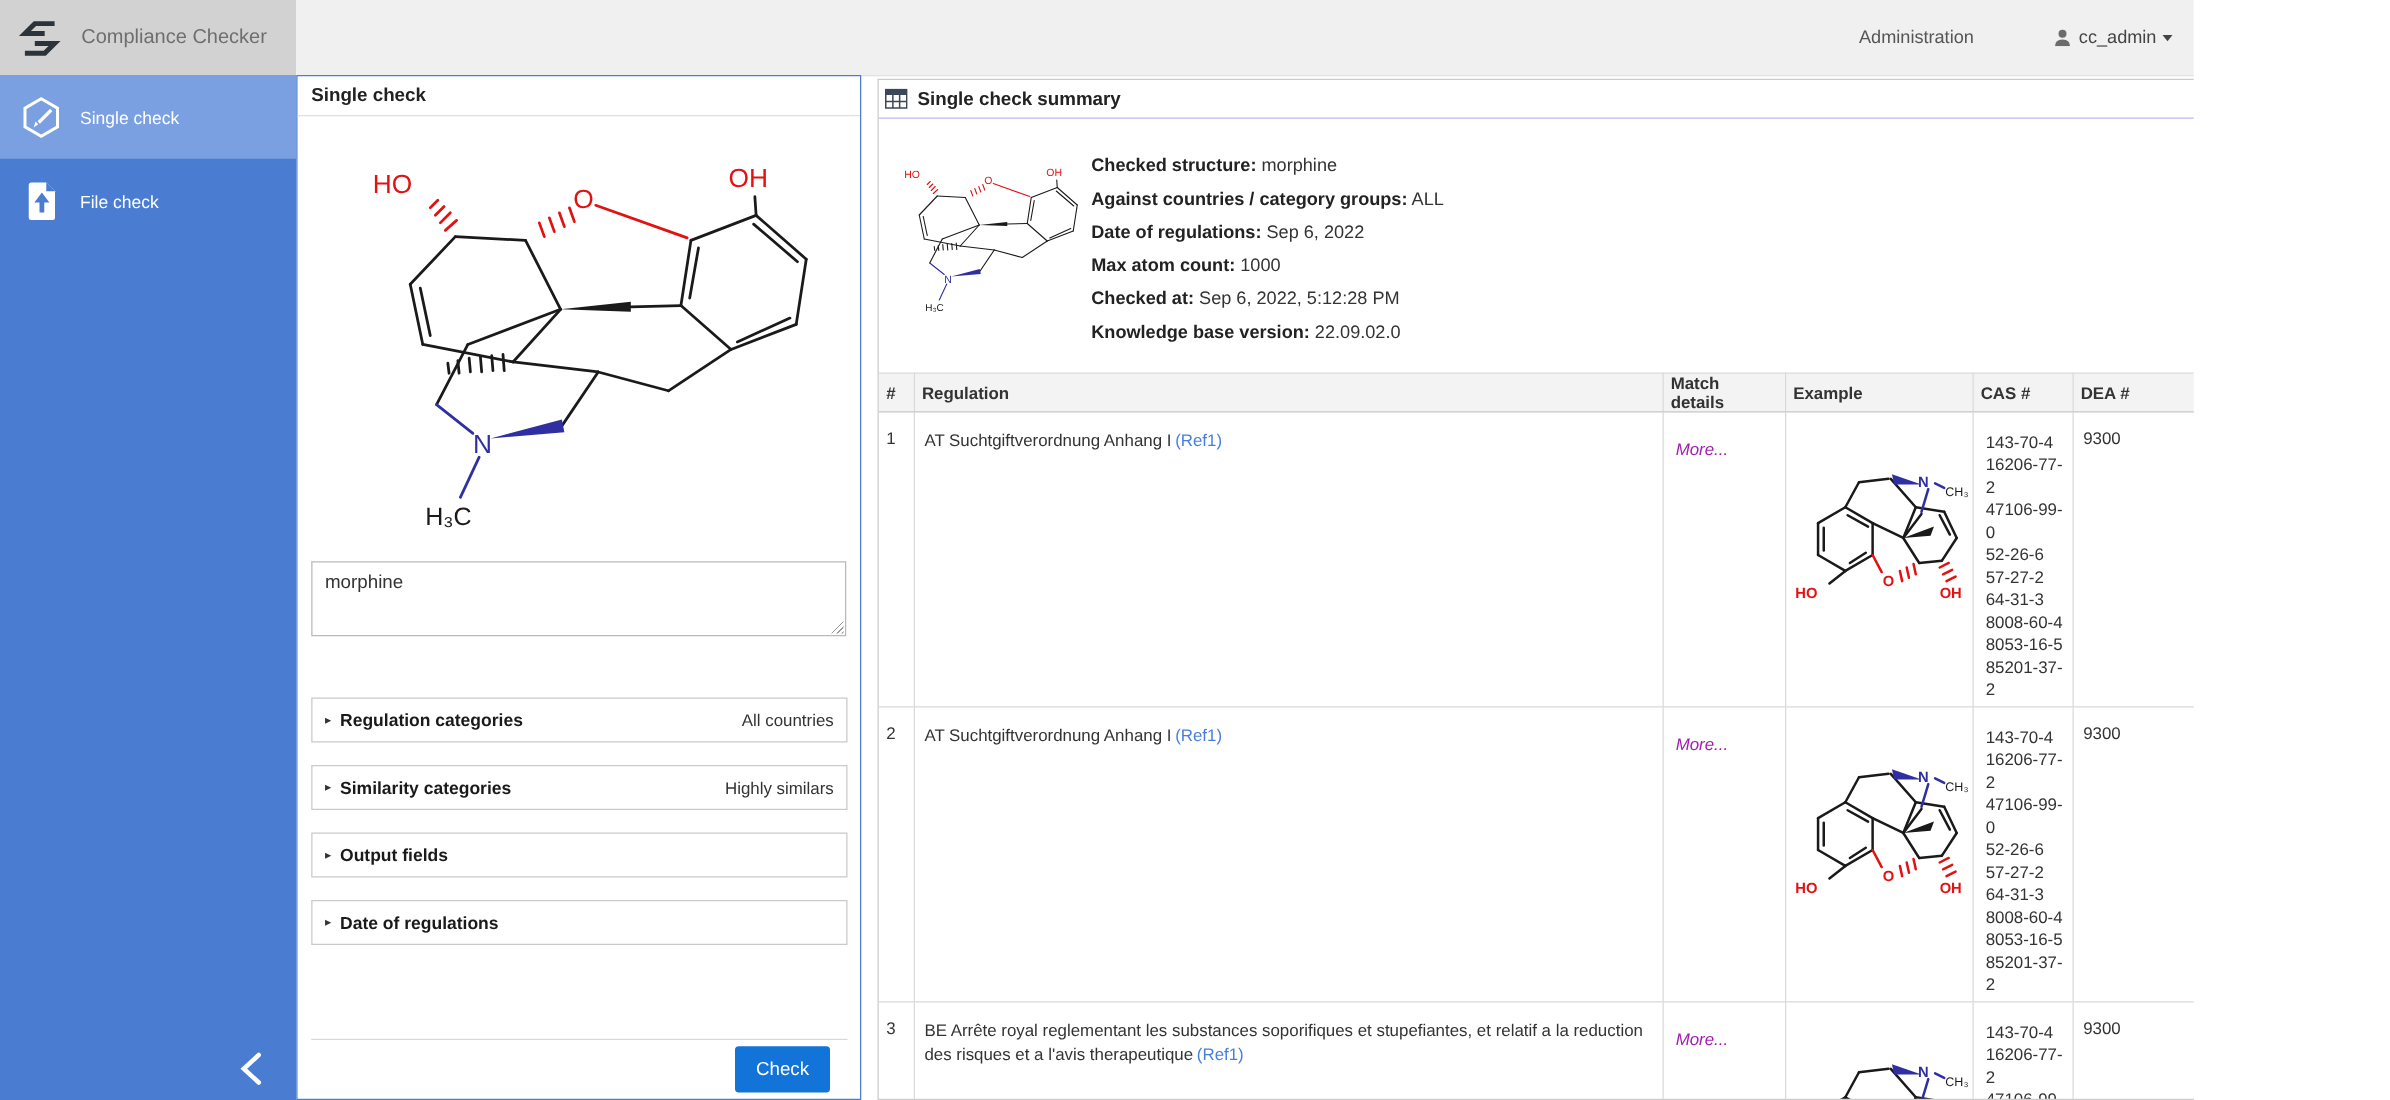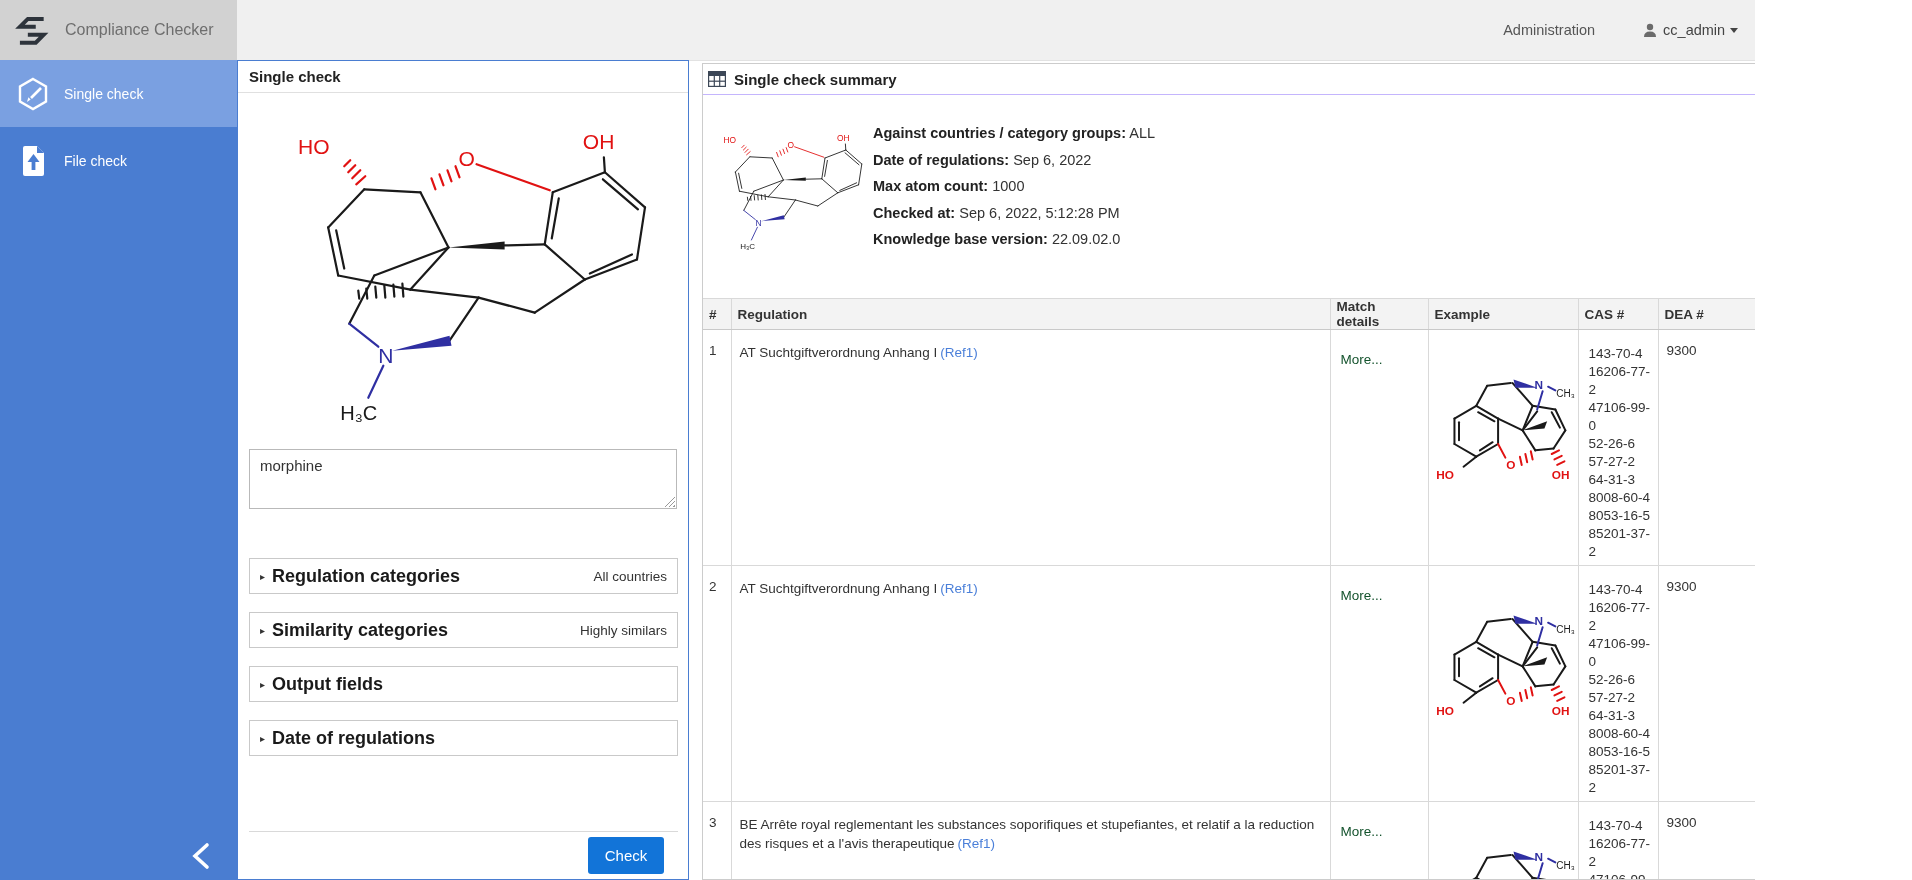--- a/index.html
+++ b/index.html
@@ -5,21 +5,21 @@
   html,body{margin:0;padding:0;background:#fff;}
   body{font-family:"Liberation Sans","DejaVu Sans",sans-serif;color:#333;}
   .screen{position:relative;width:1755px;height:880px;overflow:hidden;background:#fff;}
 
   
   .topbar{position:absolute;left:0;top:0;width:1912px;height:60px;}
   .topbar-left{position:absolute;left:0;top:0;width:237px;height:60px;background:#d2d2d2;display:flex;align-items:center;}
   .topbar-left .logo{margin-left:12px;}
   .app-title{margin-left:15px;font-size:16px;color:#6e6e6e;}
   .topbar-right{position:absolute;left:237px;top:0;right:0;height:60px;background:#f0f0f0;border-bottom:1px solid #e2e2e2;display:flex;align-items:center;justify-content:flex-end;}
-  .tb-admin{font-size:14.5px;color:#555;margin-right:48px;cursor:pointer;}
+  .tb-admin{font-size:14.5px;color:#555;margin-right:64px;cursor:pointer;}
   .tb-user{display:flex;align-items:center;font-size:14.5px;color:#444;cursor:pointer;margin-right:38px;}
   .tb-user .uname{margin-left:6px;}
   .caret-down{display:inline-block;width:0;height:0;border-left:4px solid transparent;border-right:4px solid transparent;border-top:5px solid #444;margin-left:5px;}
   .tb-help{font-size:15px;color:#2a7ae2;text-decoration:none;margin-right:105px;cursor:pointer;}
 
   
   .sidebar{position:absolute;left:0;top:60px;width:237px;height:820px;background:#4a7dd1;}
   .side-item{height:67px;display:flex;align-items:center;color:#fff;font-size:14px;cursor:pointer;}
   .side-item .s-icon{margin-left:15px;margin-right:13px;width:36px;display:flex;justify-content:center;}
   .side-item.active{background:#7aa0e1;}
@@ -29,21 +29,21 @@
   .left-panel{position:absolute;left:237px;top:60px;width:452px;height:820px;background:#fff;border:1px solid #4a7dd1;box-sizing:border-box;}
   .lp-title{position:absolute;left:11px;top:7px;font-size:15px;font-weight:bold;color:#222;}
   .lp-divider{position:absolute;left:0;right:0;top:31px;border-top:1px solid #e0e0e0;}
   .mol-canvas{position:absolute;left:14px;top:36px;width:396px;height:332px;}
   .name-wrap{position:absolute;left:11px;top:388px;width:428px;height:60px;}
   .name-input{width:100%;height:100%;box-sizing:border-box;border:1px solid #b9b9b9;resize:none;font-family:"Liberation Sans","DejaVu Sans",sans-serif;font-size:15px;color:#333;padding:7px 10px;outline:none;}
   .resize-grip{position:absolute;right:2px;bottom:2px;width:11px;height:11px;pointer-events:none;
     background:repeating-linear-gradient(135deg,transparent 0 2px,#999 2px 3px);clip-path:polygon(100% 0,100% 100%,0 100%);}
   .acc-section{position:absolute;left:11px;width:429px;height:36px;box-sizing:border-box;border:1px solid #c9c9c9;display:flex;align-items:center;padding:0 10px;background:#fff;cursor:pointer;}
   .acc-caret{font-size:10px;color:#333;margin-right:7px;}
-  .acc-label{font-size:18px;font-weight:bold;color:#1a1a1a;}
+  .acc-label{font-size:14px;font-weight:bold;color:#1a1a1a;}
   .acc-value{margin-left:auto;font-size:13.5px;color:#333;}
   .lp-footer-divider{position:absolute;left:11px;width:429px;top:770px;border-top:1px solid #d9d9d9;}
   .check-btn{position:absolute;left:350px;top:776px;width:76px;height:37px;background:#1274d8;color:#fff;border:none;border-radius:3px;font-size:15px;font-family:inherit;cursor:pointer;}
 
   
   .right-panel{position:absolute;left:702px;top:63px;width:1193px;height:817px;background:#fff;border:1px solid #ccc;box-sizing:border-box;overflow:hidden;}
   .rp-header{position:absolute;left:0;top:0;right:0;height:30px;border-bottom:1px solid #c4b5fd;display:flex;align-items:center;}
   .rp-header .rp-icon{margin-left:5px;}
   .rp-title{margin-left:8px;font-size:15px;font-weight:bold;color:#222;}
   .summary-mol{position:absolute;left:2px;top:56px;width:158px;height:132px;}
@@ -60,21 +60,21 @@
   tr.r2 td{height:190px;}
   tr.r3 td{height:195px;}
   td.c-num{padding:13px 0 0 6px;}
   td.c-reg{padding:13px 10px 0 8px;line-height:19px;}
   td.c-match{padding:22px 0 0 10px;}
   td.c-ex{padding:0;text-align:center;overflow:hidden;}
   td.c-ex svg{margin-top:12px;}
   td.c-cas{padding:15px 0 4px 10px;line-height:18px;font-size:13px;white-space:pre-line;overflow:hidden;}
   td.c-dea{padding:13px 0 0 8px;}
   .ref-link{color:#4a7fd9;cursor:pointer;margin-left:3px;}
-  .more-link{color:#14532d;cursor:pointer;}
+  .more-link{color:#a21caf;cursor:pointer;font-style:italic;}
 
   
   .vscroll{position:absolute;left:1896px;top:60px;width:16px;height:820px;background:#f1f1f1;}
   .vscroll .arr{position:absolute;top:4px;left:4px;width:0;height:0;border-left:4px solid transparent;border-right:4px solid transparent;border-bottom:6px solid #9a9a9a;}
   .vscroll .thumb{position:absolute;top:17px;left:0;width:16px;height:80px;background:#c9c9c9;}
 
   
   .bk{stroke:#1a1a1a;stroke-width:2.2;stroke-linecap:round;fill:none;}
   .rd{stroke:#e11212;stroke-width:2.2;stroke-linecap:round;fill:none;}
   .bl{stroke:#2f2fa2;stroke-width:2.2;stroke-linecap:round;fill:none;}
@@ -302,20 +302,21 @@
       <span class="rp-title">Single check summary</span>
     </div>
 
     <div class="summary-mol">
       <svg width="158" height="132" viewBox="0 0 395 330">
           <use href="#molA"></use>
         </svg>
     </div>
 
     <div class="summary-fields">
+      <div><b>Checked structure:</b> <span>morphine</span></div>
       <div><b>Against countries / category groups:</b> <span>ALL</span></div>
       <div><b>Date of regulations:</b> <span>Sep 6, 2022</span></div>
       <div><b>Max atom count:</b> <span>1000</span></div>
       <div><b>Checked at:</b> <span>Sep 6, 2022, 5:12:28 PM</span></div>
       <div><b>Knowledge base version:</b> <span>22.09.02.0</span></div>
     </div>
 
     <button class="generate-btn">
       <span>Generate</span>
       <span class="gcaret"></span>

